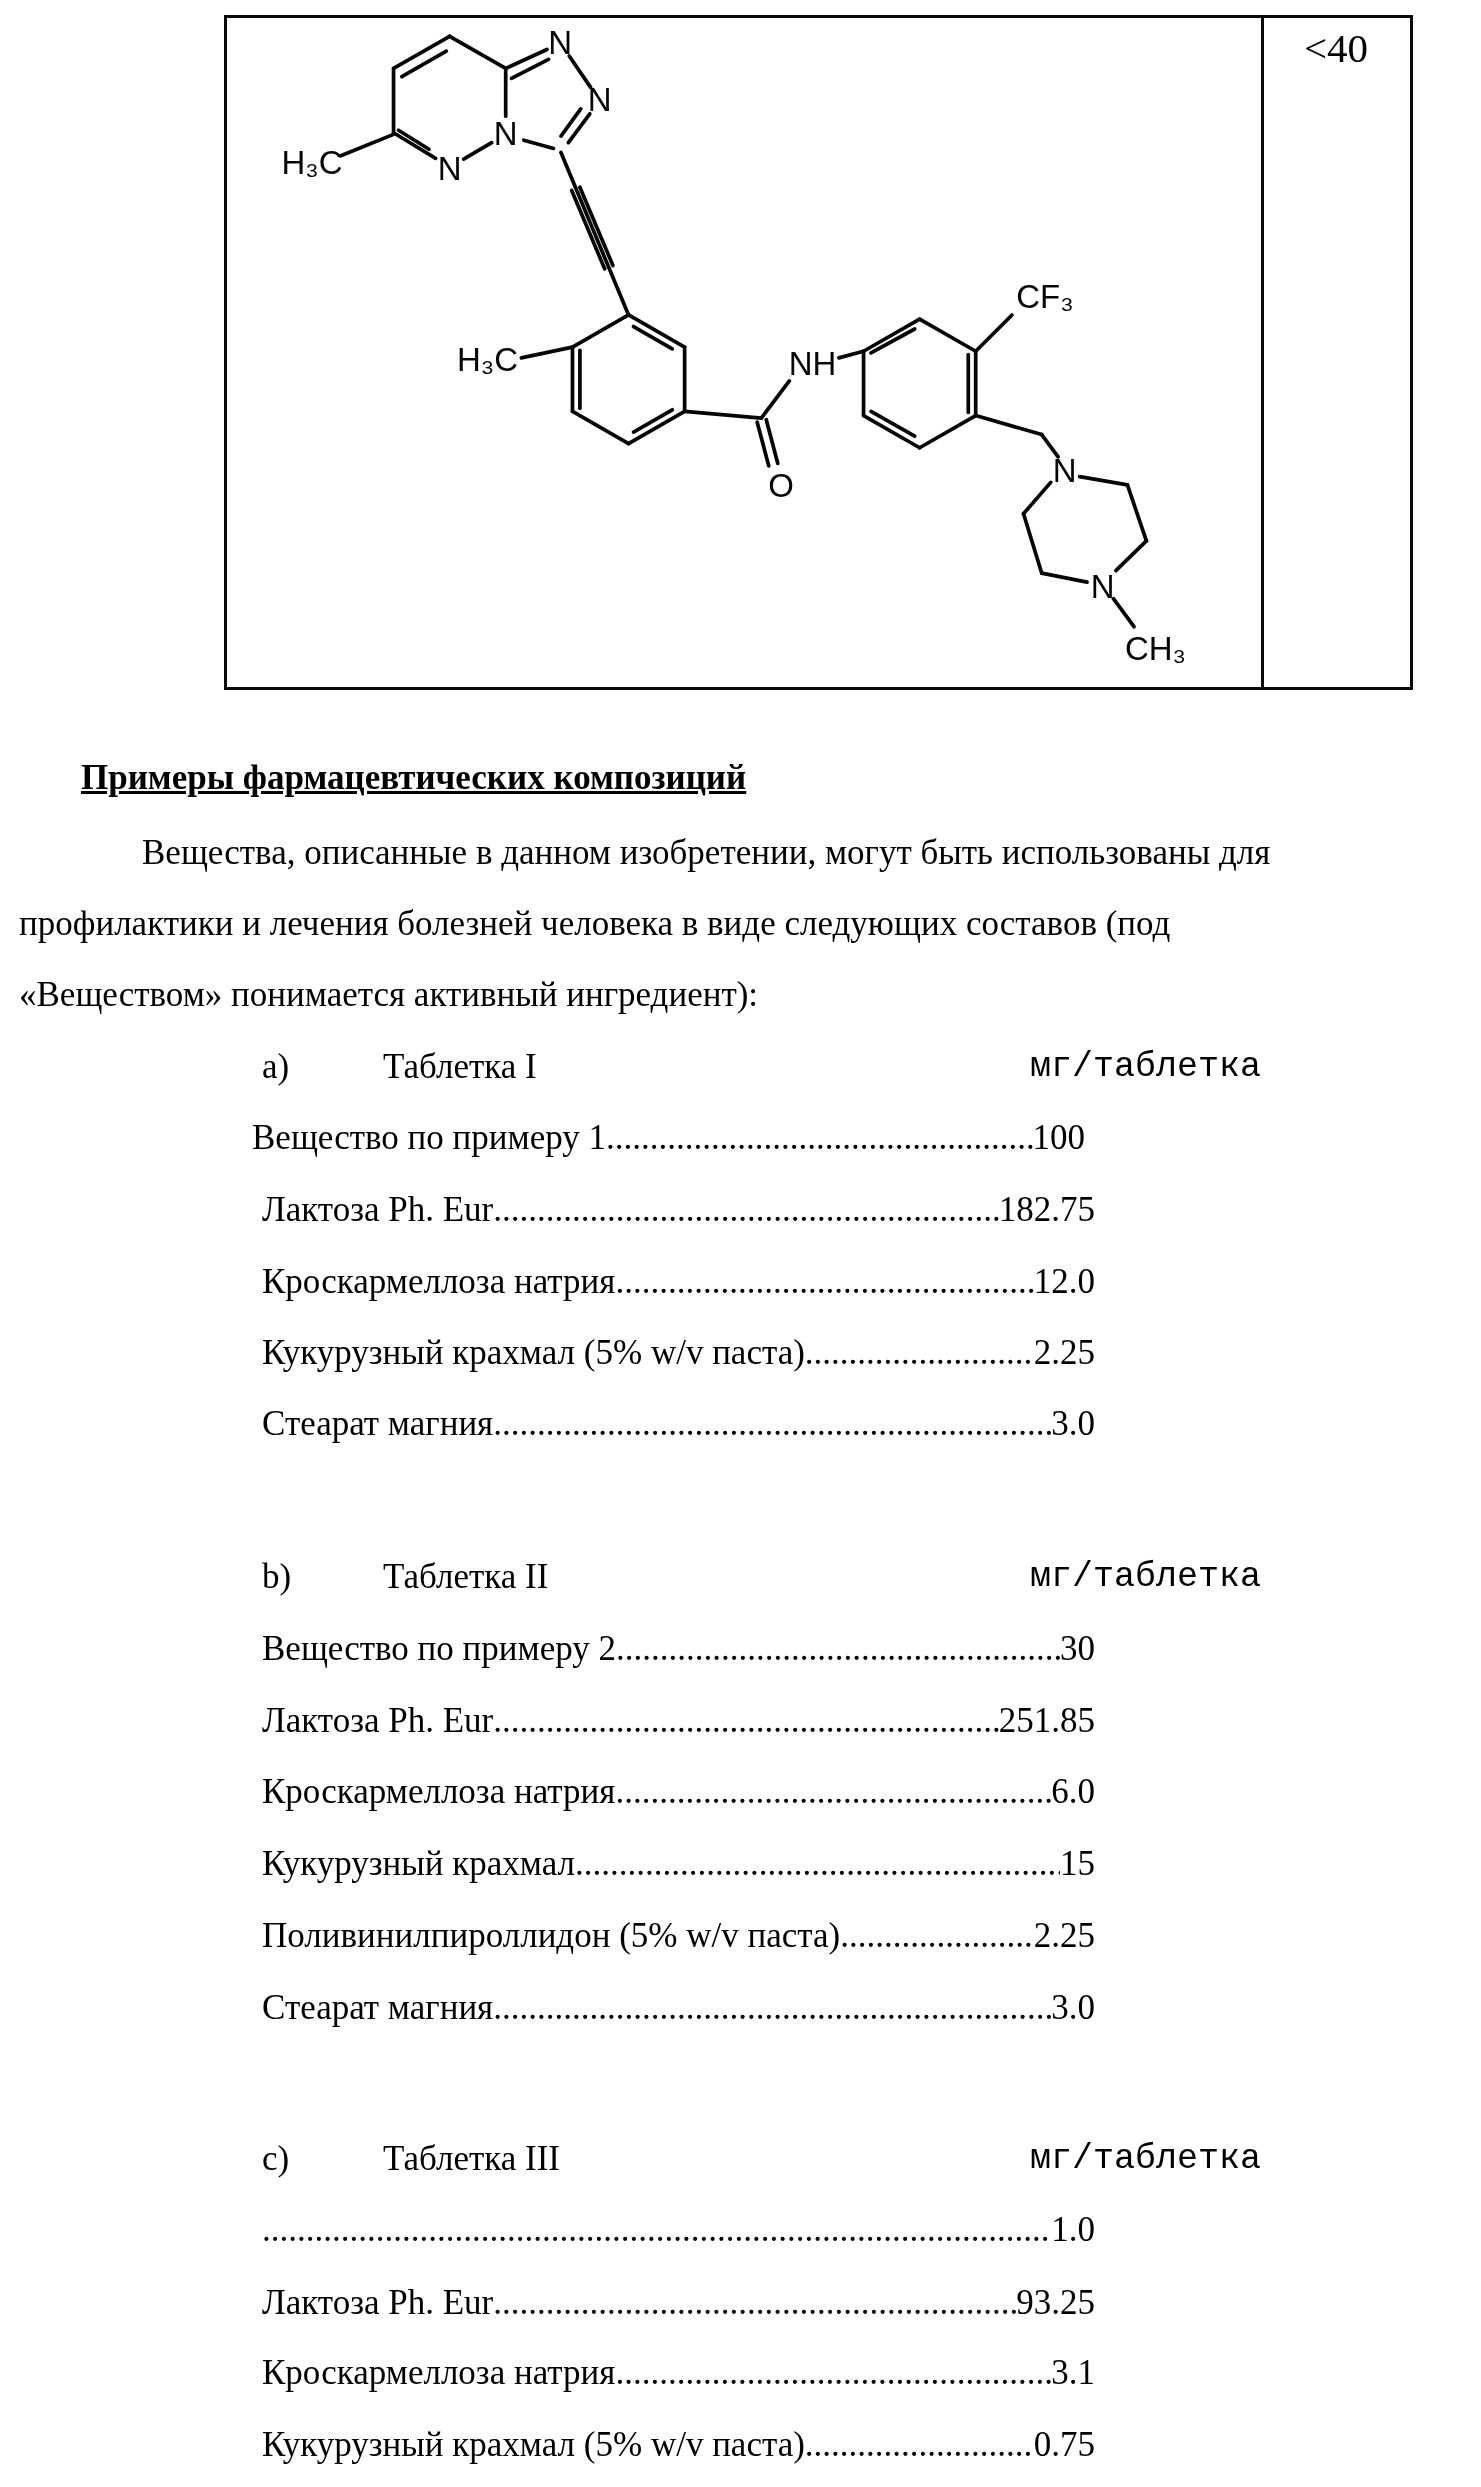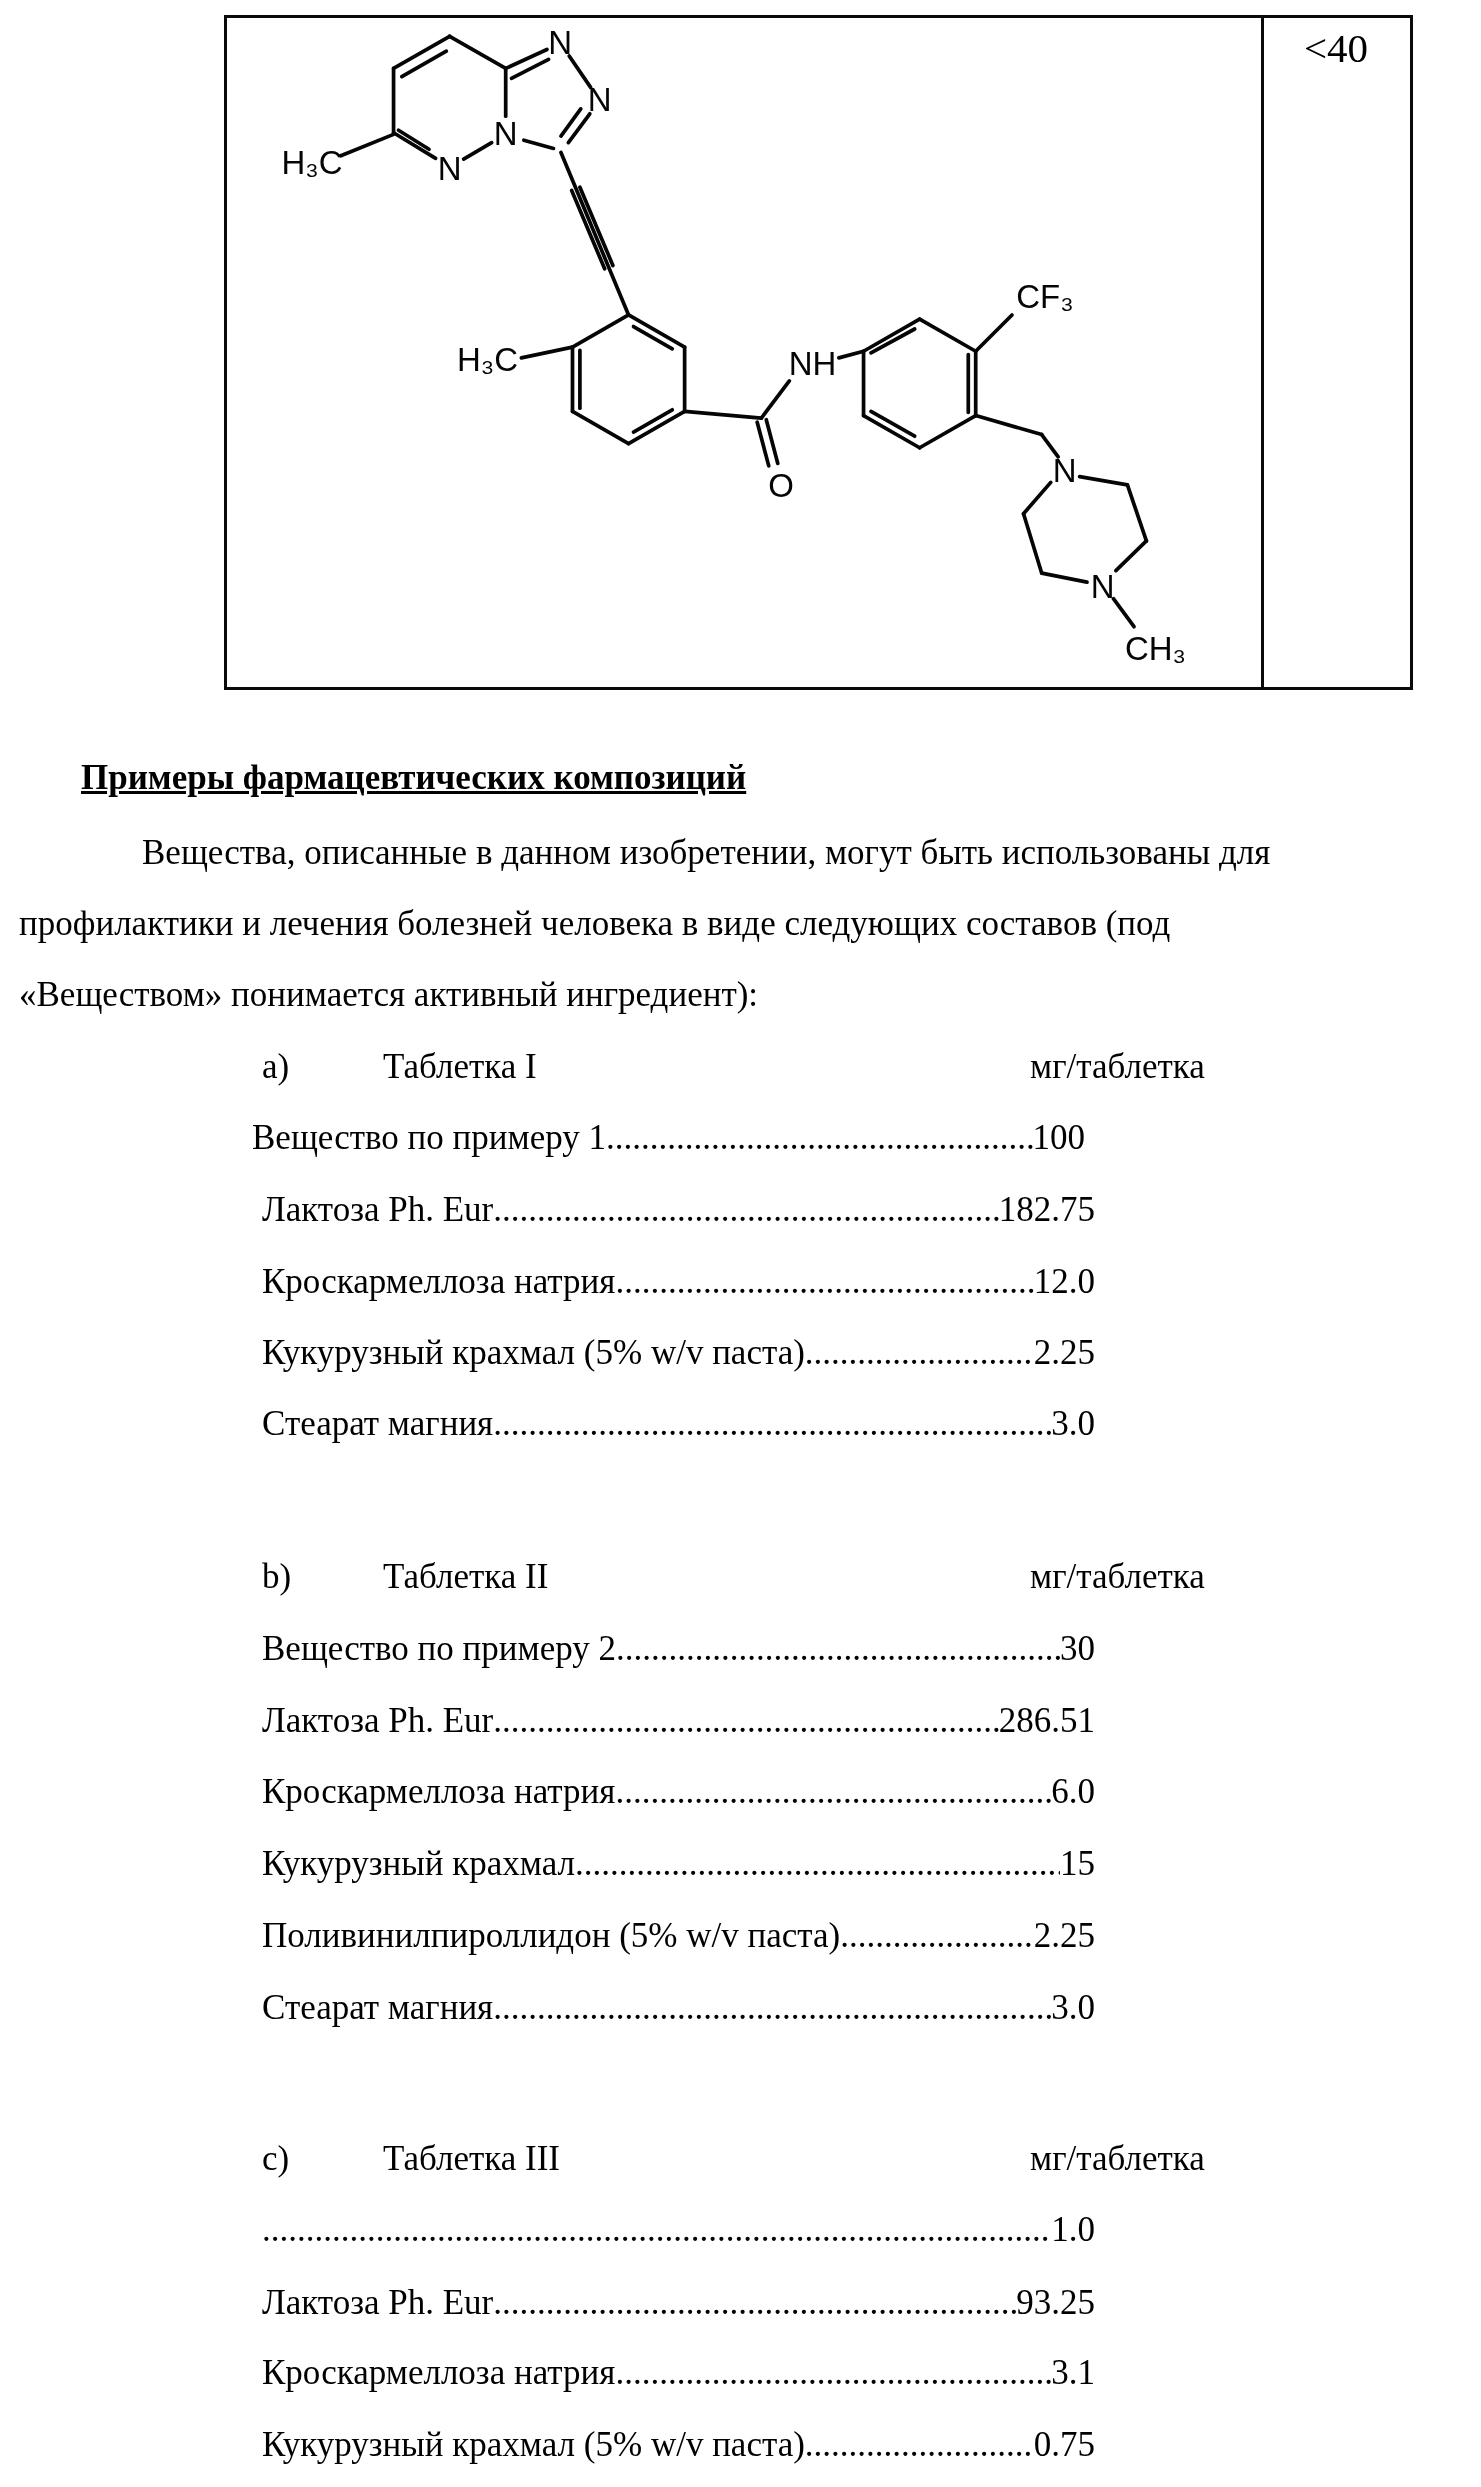--- a/index.html
+++ b/index.html
@@ -37,21 +37,21 @@
   .line{
     position:absolute;
     font-size:35px;line-height:72px;height:72px;
     white-space:nowrap;
   }
   .heading{font-weight:bold;font-size:35px;text-decoration:underline;}
   
   .thead{width:990px;}
   .thead .tletter{position:absolute;left:0;}
   .thead .tname{position:absolute;left:121px;}
-  .thead .tunit{position:absolute;left:768px;}
+  .thead .tunit{position:absolute;left:768px;font-family:Liberation Mono, monospace;}
   .trow{display:flex;width:833px;}
   .trow .lbl{flex:0 0 auto;}
   .trow .dots{flex:1 1 auto;overflow:hidden;white-space:nowrap;}
   .trow .val{flex:0 0 auto;}
 </style>
 </head>
 <body>
 
 <div class="page">
 
@@ -182,21 +182,21 @@
     <span class="tunit">мг/таблетка</span>
   </div>
   <div class="line trow" style="left:262px;top:1613px;">
     <span class="lbl">Вещество по примеру 2</span>
       <span class="dots"><span>......................................................................................................................................................</span></span>
       <span class="val">30</span>
   </div>
   <div class="line trow" style="left:262px;top:1685px;">
     <span class="lbl">Лактоза Ph. Eur</span>
       <span class="dots"><span>......................................................................................................................................................</span></span>
-      <span class="val">286.51</span>
+      <span class="val">251.85</span>
   </div>
   <div class="line trow" style="left:262px;top:1756px;">
     <span class="lbl">Кроскармеллоза натрия</span>
       <span class="dots"><span>......................................................................................................................................................</span></span>
       <span class="val">6.0</span>
   </div>
   <div class="line trow" style="left:262px;top:1828px;">
     <span class="lbl">Кукурузный крахмал</span>
       <span class="dots"><span>......................................................................................................................................................</span></span>
       <span class="val">15</span>

